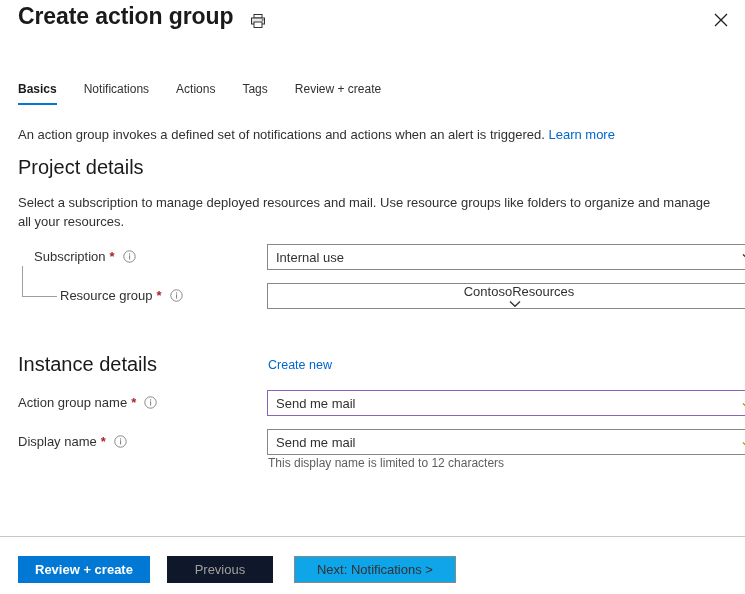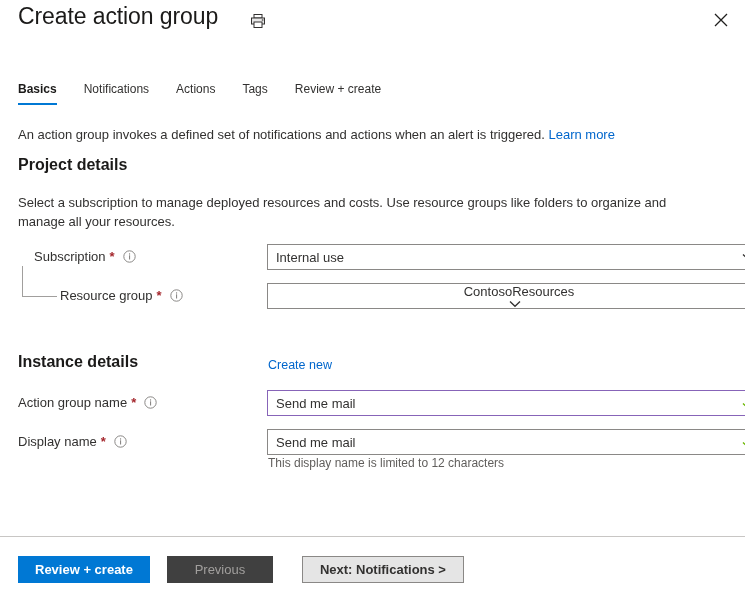--- a/index.html
+++ b/index.html
@@ -20,21 +20,21 @@
   .header {
     position: absolute;
     top: 0; left: 0; right: 0;
     height: 58px;
   }
   .page-title {
     position: absolute;
     left: 18px;
     top: 3px;
     font-size: 23px;
-    font-weight: normal;
+    font-weight: bold;
     color: #1b1a19;
     letter-spacing: -0.1px;
   }
   .print-btn {
     position: absolute;
     left: 246px;
     top: 9px;
     width: 24px;
     height: 24px;
     display: flex;
@@ -96,22 +96,22 @@
   a.link {
     color: #0066cc;
     text-decoration: none;
     cursor: pointer;
     margin-top: 48px;
   }
 
   .section-heading {
     position: absolute;
     left: 18px;
-    font-size: 16px;
-    font-weight: bold;
+    font-size: 20px;
+    font-weight: normal;
     color: #1b1a19;
   }
   #proj-heading { top: 156px; }
   #inst-heading { top: 353px; }
 
   .section-desc {
     position: absolute;
     top: 193px;
     left: 18px;
     width: 695px;
@@ -241,33 +241,32 @@
     border: 1px solid transparent;
     white-space: nowrap;
   }
   .btn-primary {
     background: #0078d4;
     color: #ffffff;
     font-weight: bold;
     min-width: 128px;
   }
   .btn-disabled {
-    background: #404040;
+    background: #0f172a;
     color: #a19f9d;
     min-width: 106px;
     margin-left: 17px;
     cursor: default;
   }
   .btn-secondary {
-    background: #e5e5e5;
+    background: #0ea5e9;
     color: #323130;
     border: 1px solid #8a8886;
     min-width: 162px;
-    margin-left: 29px;
-    font-weight: bold;
+    margin-left: 21px;
   }
 </style>
 </head>
 <body>
 
 <div class="header">
   <div class="page-title">Create action group</div>
 
   <div class="print-btn">
     <svg width="16" height="16" viewBox="0 0 16 16" aria-hidden="true">
@@ -292,21 +291,21 @@
   <div class="tab">Tags</div>
   <div class="tab">Review + create</div>
 </div>
 
 <div class="intro">
   <span>An action group invokes a defined set of notifications and actions when an alert is triggered.</span>
   <a class="link">Learn more</a>
 </div>
 
 <div class="section-heading" id="proj-heading">Project details</div>
-<div class="section-desc">Select a subscription to manage deployed resources and costs. Use resource groups like folders to organize and manage all your resources.</div>
+<div class="section-desc">Select a subscription to manage deployed resources and mail. Use resource groups like folders to organize and manage all your resources.</div>
 
 <div class="field-label" id="lbl-subscription">
   <span>Subscription</span>
   <span class="req">*</span>
   <span class="info-icon">
     <svg width="13" height="13" viewBox="0 0 13 13" aria-hidden="true">
       <circle cx="6.5" cy="6.5" r="5.7" fill="none" stroke="#8a8886" stroke-width="1"></circle>
       <rect x="6" y="5.3" width="1.1" height="4.2" fill="#8a8886"></rect>
       <rect x="6" y="3.3" width="1.1" height="1.3" fill="#8a8886"></rect>
     </svg>

